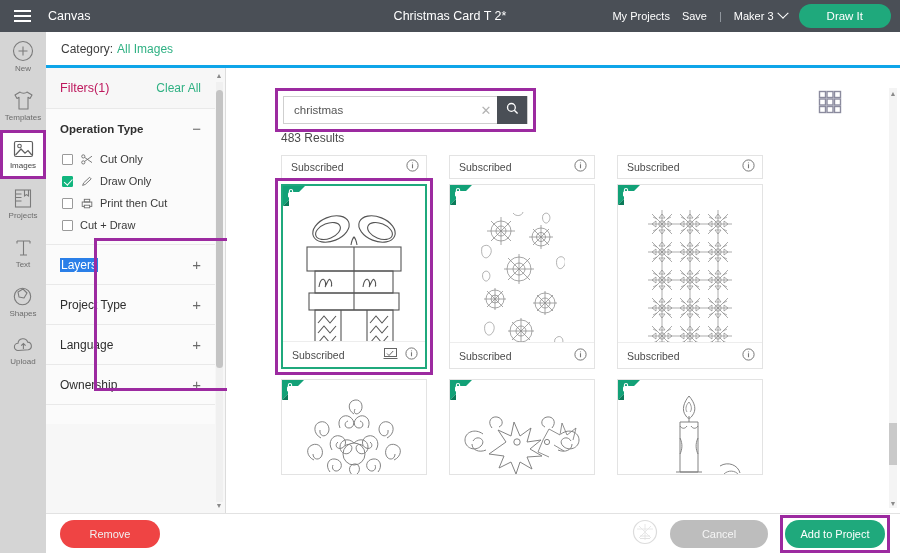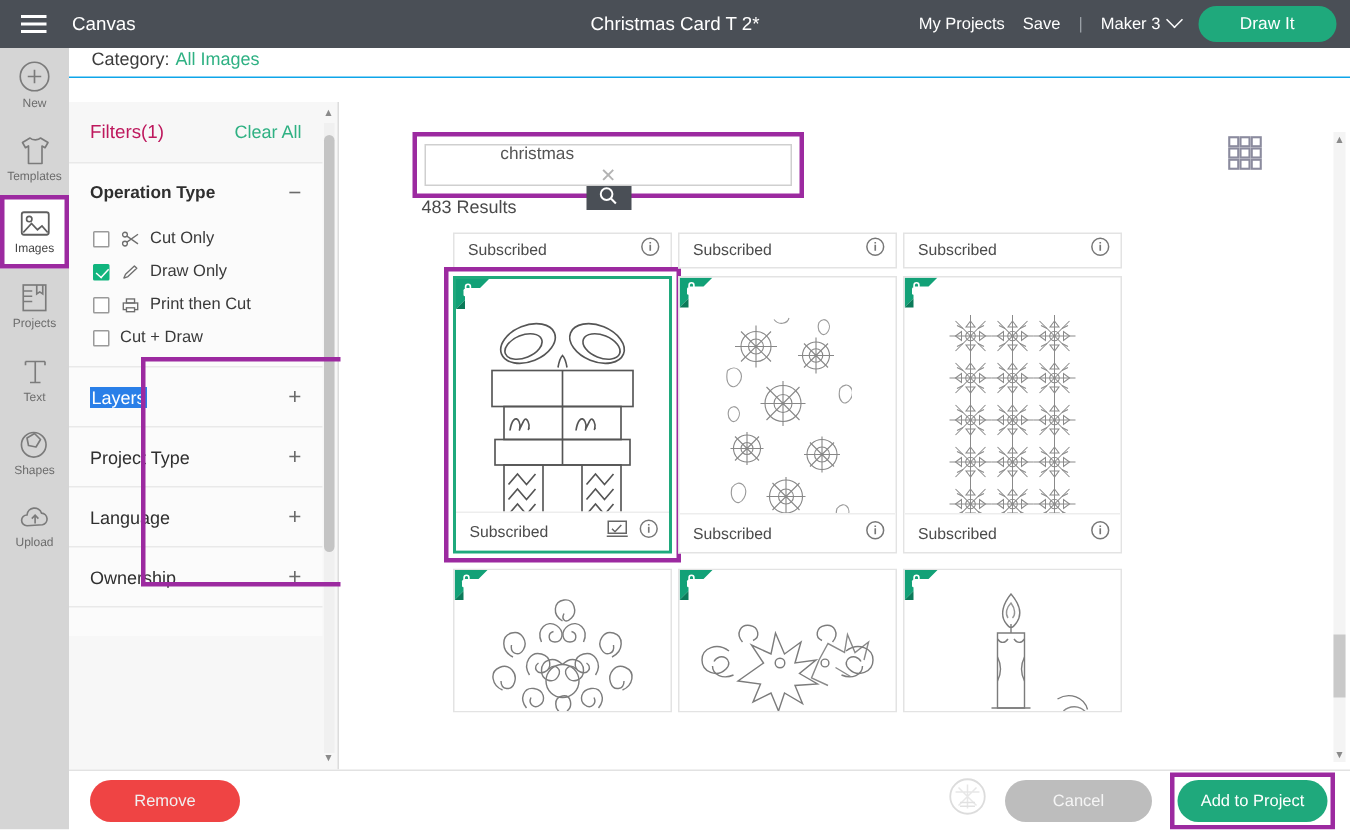--- a/index.html
+++ b/index.html
@@ -50,23 +50,23 @@
   }
   .rail-item .rlabel { font-size: 8px; color: #6c6c6c; }
   .rail-item.sel {
     background: #ffffff; outline: 3px solid #9c2aa0; outline-offset: -3px;
   }
   .rail-item.sel .rlabel { color: #444; }
   .ricon svg { display: block; }
 
   
   .catbar {
-    position: absolute; left: 46px; top: 32px; width: 854px; height: 20px;
-    background: #fff; display: flex; padding-left: 15px;
-    border-bottom: 1px solid #0ea5e9;
+    position: absolute; left: 46px; top: 32px; width: 854px; height: 36px;
+    background: #fff; display: flex; align-items: center; padding-left: 15px;
+    border-bottom: 3px solid #0ea5e9;
   }
   .catbar .lbl { font-size: 12px; color: #3c3c3c; }
   .catbar .val { font-size: 12px; color: #2fb183; margin-left: 4px; cursor: pointer; }
 
   .filters {
     position: absolute; left: 46px; top: 68px; width: 180px; height: 445px;
     background: #f7f7f7; border-right: 1px solid #dcdcdc;
   }
   .filters-scroll { position: absolute; inset: 0 10px 0 0; }
   .frow-head {
@@ -118,38 +118,38 @@
 
   
   .results {
     position: absolute; left: 227px; top: 68px; width: 673px; height: 445px;
     background: #ffffff; overflow: hidden;
   }
   .searchrow { position: absolute; left: 48px; top: 20px; display: flex; align-items: center; }
   .search-hl { border: 3px solid #9c2aa0; padding: 5px; }
   .searchbox {
     display: flex; align-items: center; width: 245px; height: 28px;
-    border: 1px solid #cfcfcf; background: #fff; flex-direction: column;
+    border: 1px solid #cfcfcf; background: #fff;
   }
   .searchbox input {
     flex: 1; border: none; outline: none; font-size: 11.5px;
     color: #555; padding-left: 10px; font-family: "Liberation Sans", sans-serif;
     background: transparent;
   }
   .clearx { width: 22px; text-align: center; color: #b3b3b3; font-size: 13px; cursor: pointer; }
   .searchbtn {
     width: 30px; height: 28px; background: #4a4f56; border: none;
     display: flex; align-items: center; justify-content: center; cursor: pointer;
   }
   .resultcount { position: absolute; left: 54px; top: 63px; font-size: 12px; color: #4a4a4a; }
   .gridtoggle { position: absolute; right: 58px; top: 22px; cursor: pointer; }
 
   .cards {
     position: absolute; left: 54px; top: 87px; width: 575px;
-    display: flex; flex-wrap: wrap; gap: 10px 4px; margin-left: 21px;
+    display: flex; flex-wrap: wrap; gap: 10px 22px;
   }
   .card { width: 146px; position: relative; }
   .card-top {
     height: 24px; background: #fff; border: 1px solid #e3e3e3;
     display: flex; align-items: center; justify-content: space-between;
     padding: 0 7px 0 9px; margin-bottom: 5px;
   }
   .sub-txt { font-size: 10.5px; color: #4b4b4b; }
   .card-body {
     position: relative; background: #fff; border: 1px solid #e3e3e3;

